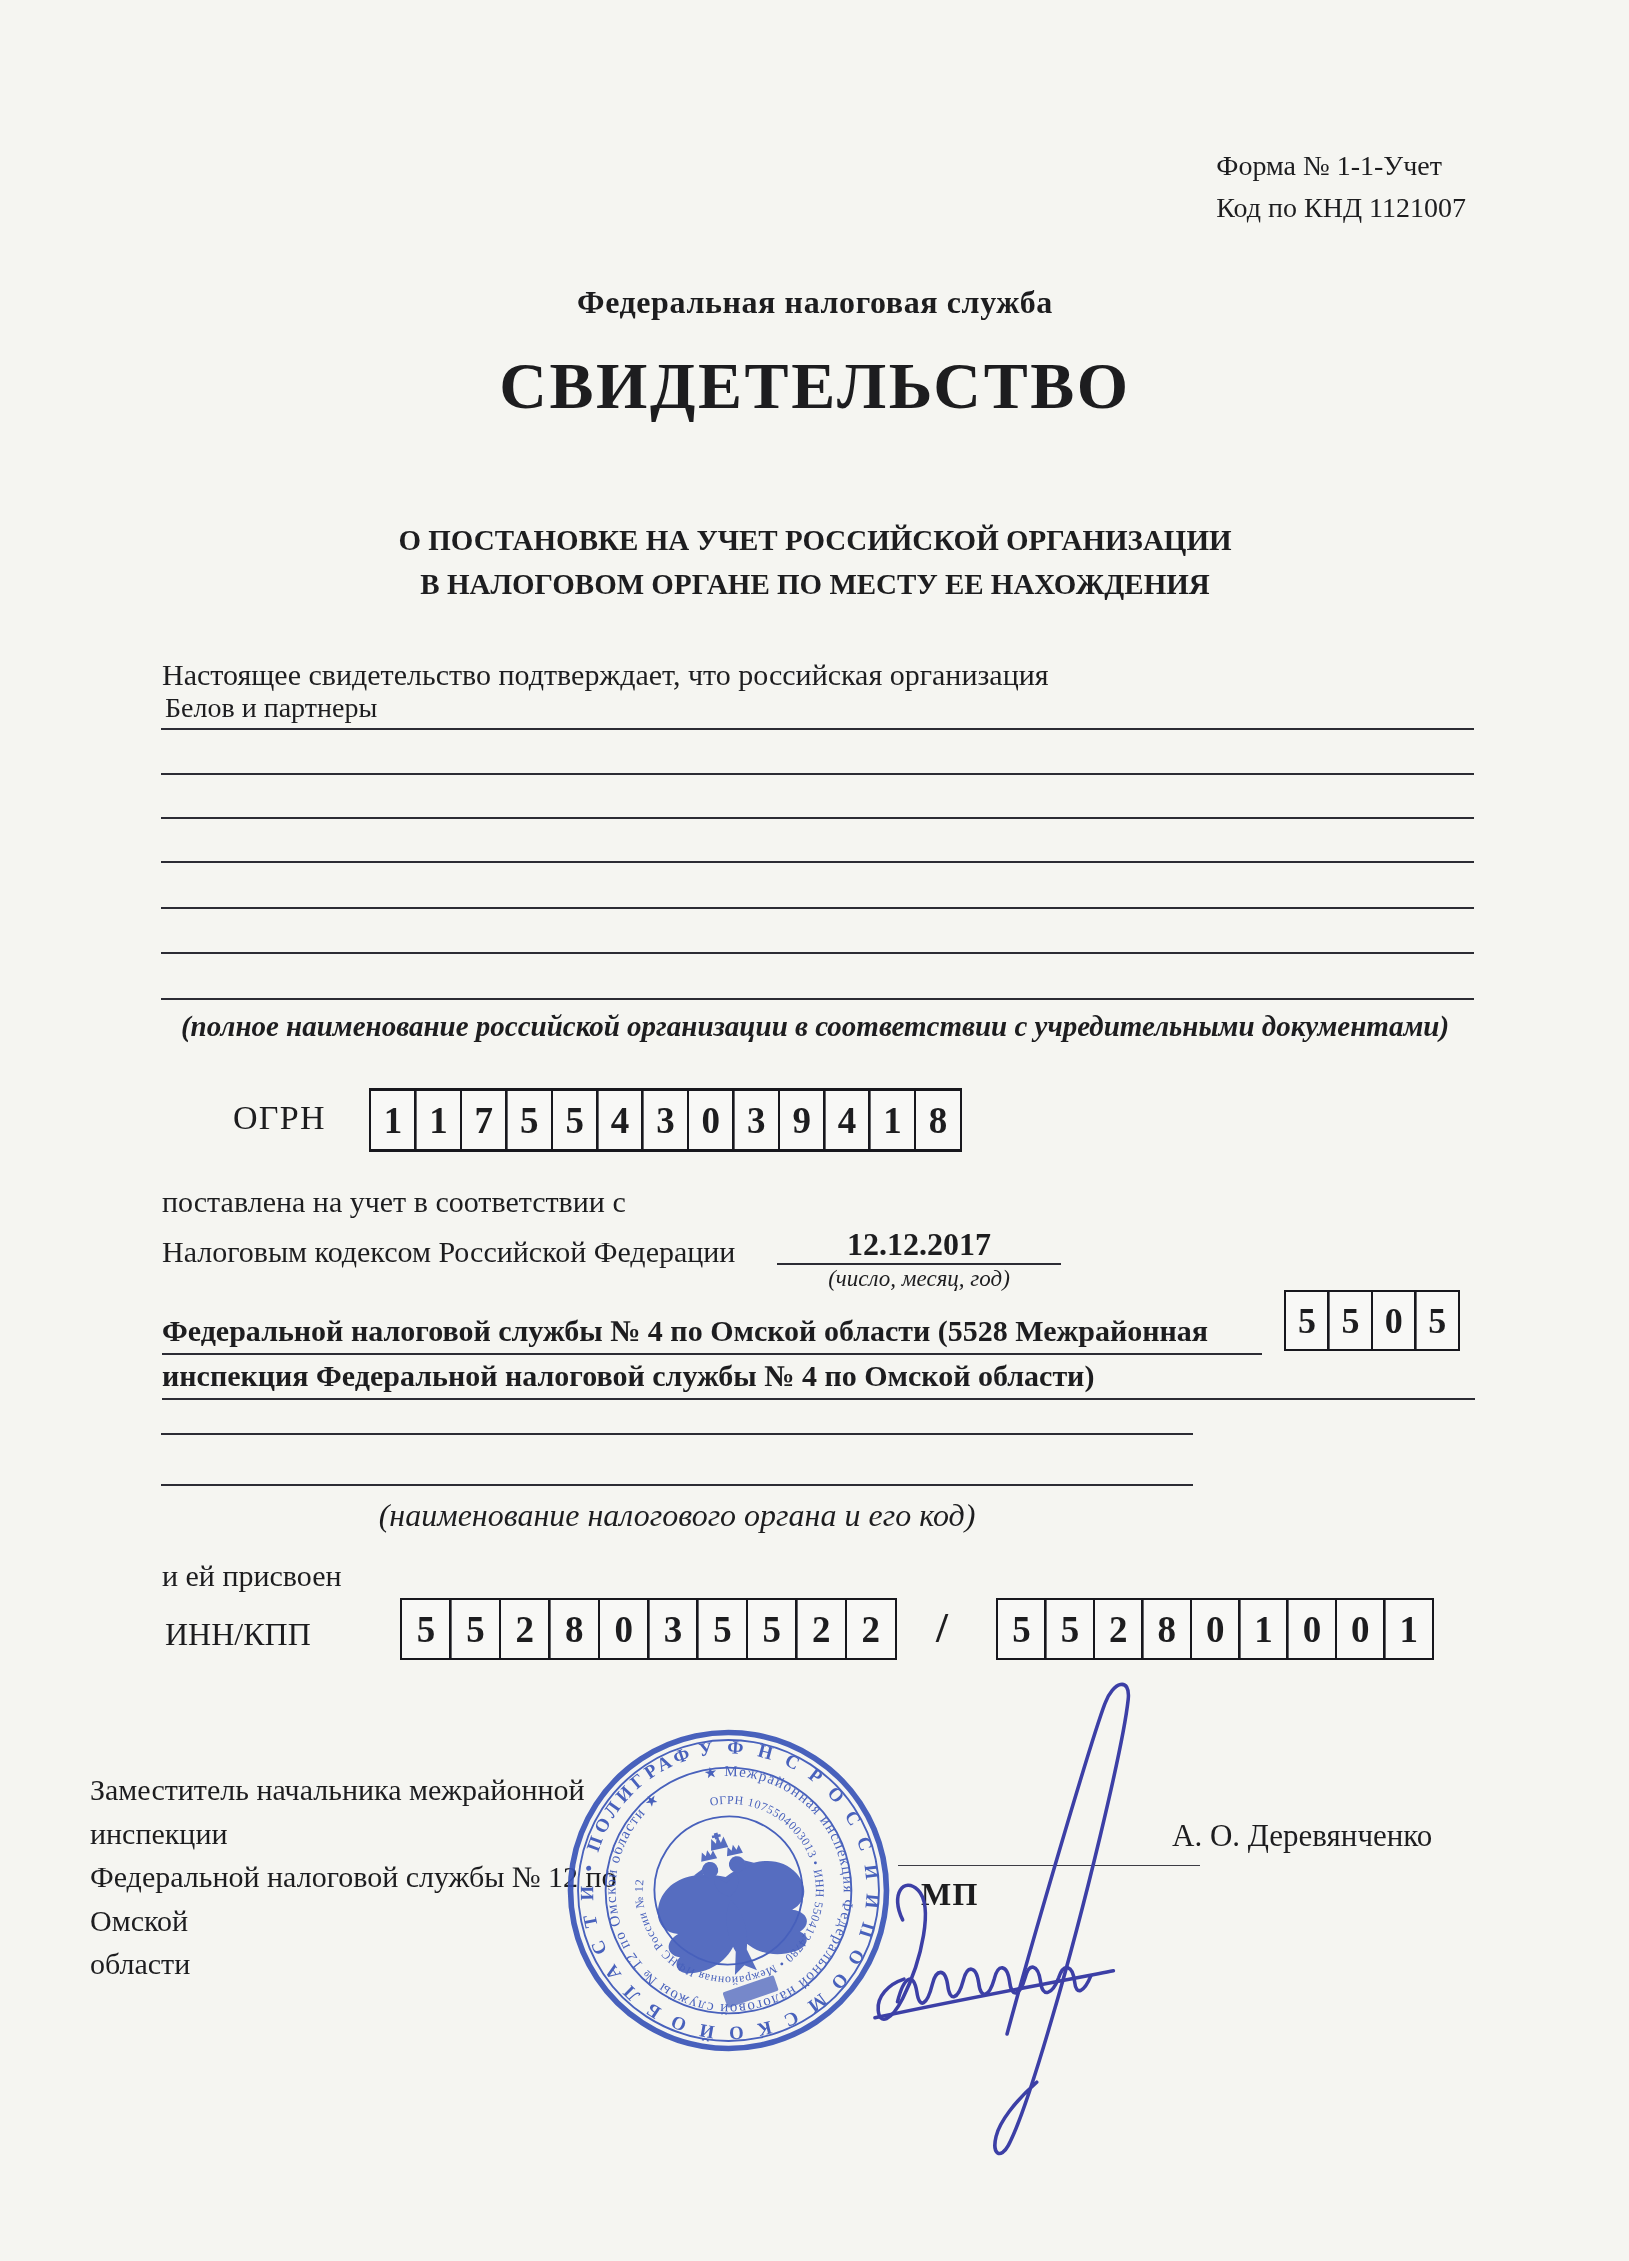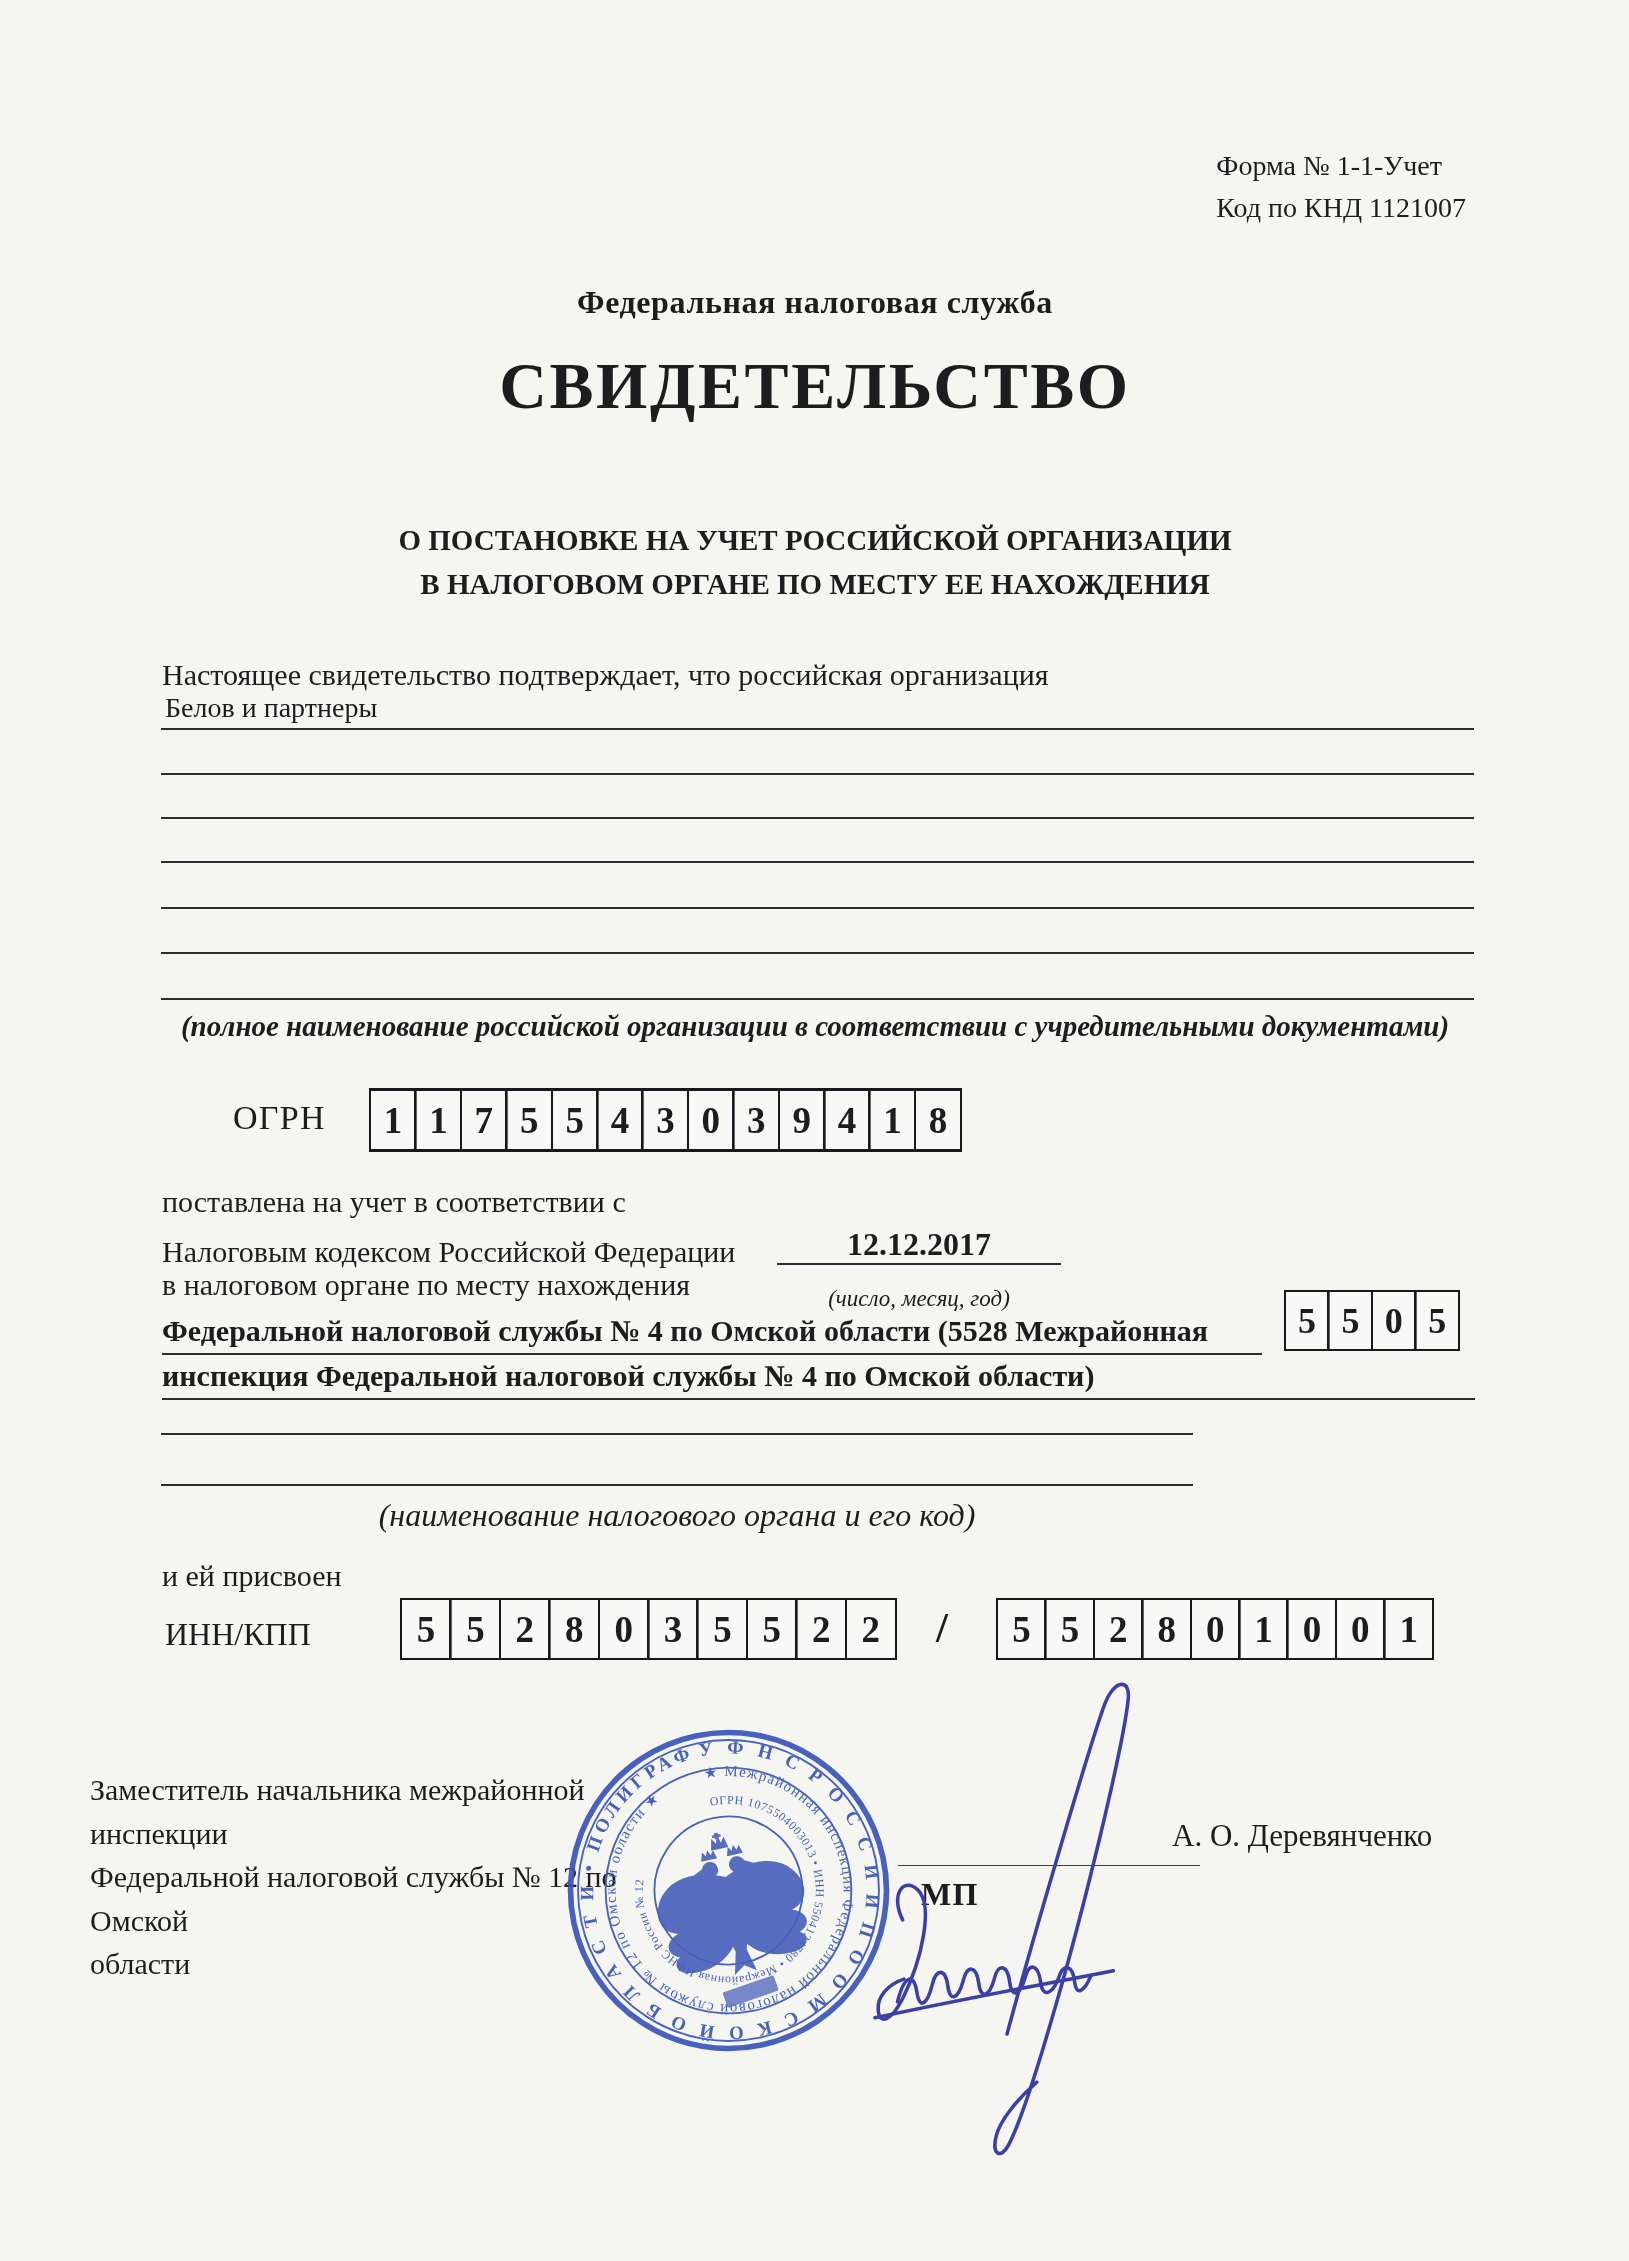--- a/index.html
+++ b/index.html
@@ -37,21 +37,21 @@
     font-weight:bold;background:rgba(255,255,255,.35);
   }
   .digit-cell:first-child{margin-left:0;}
   .ogrn-label{left:233px;top:1099px;font-size:34px;letter-spacing:1.3px;}
   .ogrn-boxes{left:369px;top:1088px;border-top:1.9px solid #17171d;border-bottom:1.9px solid #17171d;}
   .ogrn-boxes .digit-cell{width:48px;height:62px;font-size:37px;}
   .reg1{left:162px;top:1185px;font-size:30px;}
   .reg2{left:162px;top:1235px;font-size:30px;}
   .date-field{left:777px;top:1226px;width:284px;text-align:center;}
   .date-value{font-weight:bold;font-size:32px;border-bottom:2.6px solid #2c2c34;padding-bottom:0;display:block;}
-  .date-caption{display:block;font-style:italic;font-size:23px;margin-top:21px;}
+  .date-caption{display:block;font-style:italic;font-size:23px;margin-top:1px;}
   
   .auth-row-a{left:162px;right:156px;top:1268px;display:flex;align-items:baseline;}
   .auth-prefix{font-size:30px;white-space:nowrap;}
   .auth-name1{font-size:30px;font-weight:bold;flex:1;margin-left:14px;border-bottom:2.6px solid #2c2c34;padding:0 0 3.9px 9px;}
   .auth-row-b{left:162px;top:1314px;width:1100px;font-size:30px;font-weight:bold;border-bottom:2.6px solid #2c2c34;padding-bottom:5.2px;}
   .auth-code{left:1284px;top:1290px;}
   .auth-code .digit-cell{width:46px;height:61px;font-size:36px;}
   .auth-row-c{left:162px;top:1359px;width:1313px;font-size:30px;font-weight:bold;border-bottom:2.6px solid #2c2c34;padding-bottom:5.2px;box-sizing:border-box;}
   .rule.a1{left:161px;width:1032px;top:1433px;}
   .rule.a2{left:161px;width:1032px;top:1484px;}
@@ -116,21 +116,20 @@
   </div>
 
 <div class="abs reg1">поставлена на учет в соответствии с</div>
 <div class="abs reg2">Налоговым кодексом Российской Федерации</div>
 <div class="abs date-field">
   <span class="date-value">12.12.2017</span>
   <span class="date-caption">(число, месяц, год)</span>
 </div>
 
 <div class="abs auth-row-a">
-  <span class="auth-prefix">в налоговом органе по месту нахождения</span>
 </div>
 <div class="abs auth-row-b">Федеральной налоговой службы № 4 по Омской области (5528 Межрайонная</div>
 <div class="abs digit-row auth-code">
     <div class="digit-cell">5</div>
     <div class="digit-cell">5</div>
     <div class="digit-cell">0</div>
     <div class="digit-cell">5</div>
   </div>
 <div class="abs auth-row-c">инспекция Федеральной налоговой службы № 4 по Омской области)</div>
 <div class="abs rule a1"></div>

